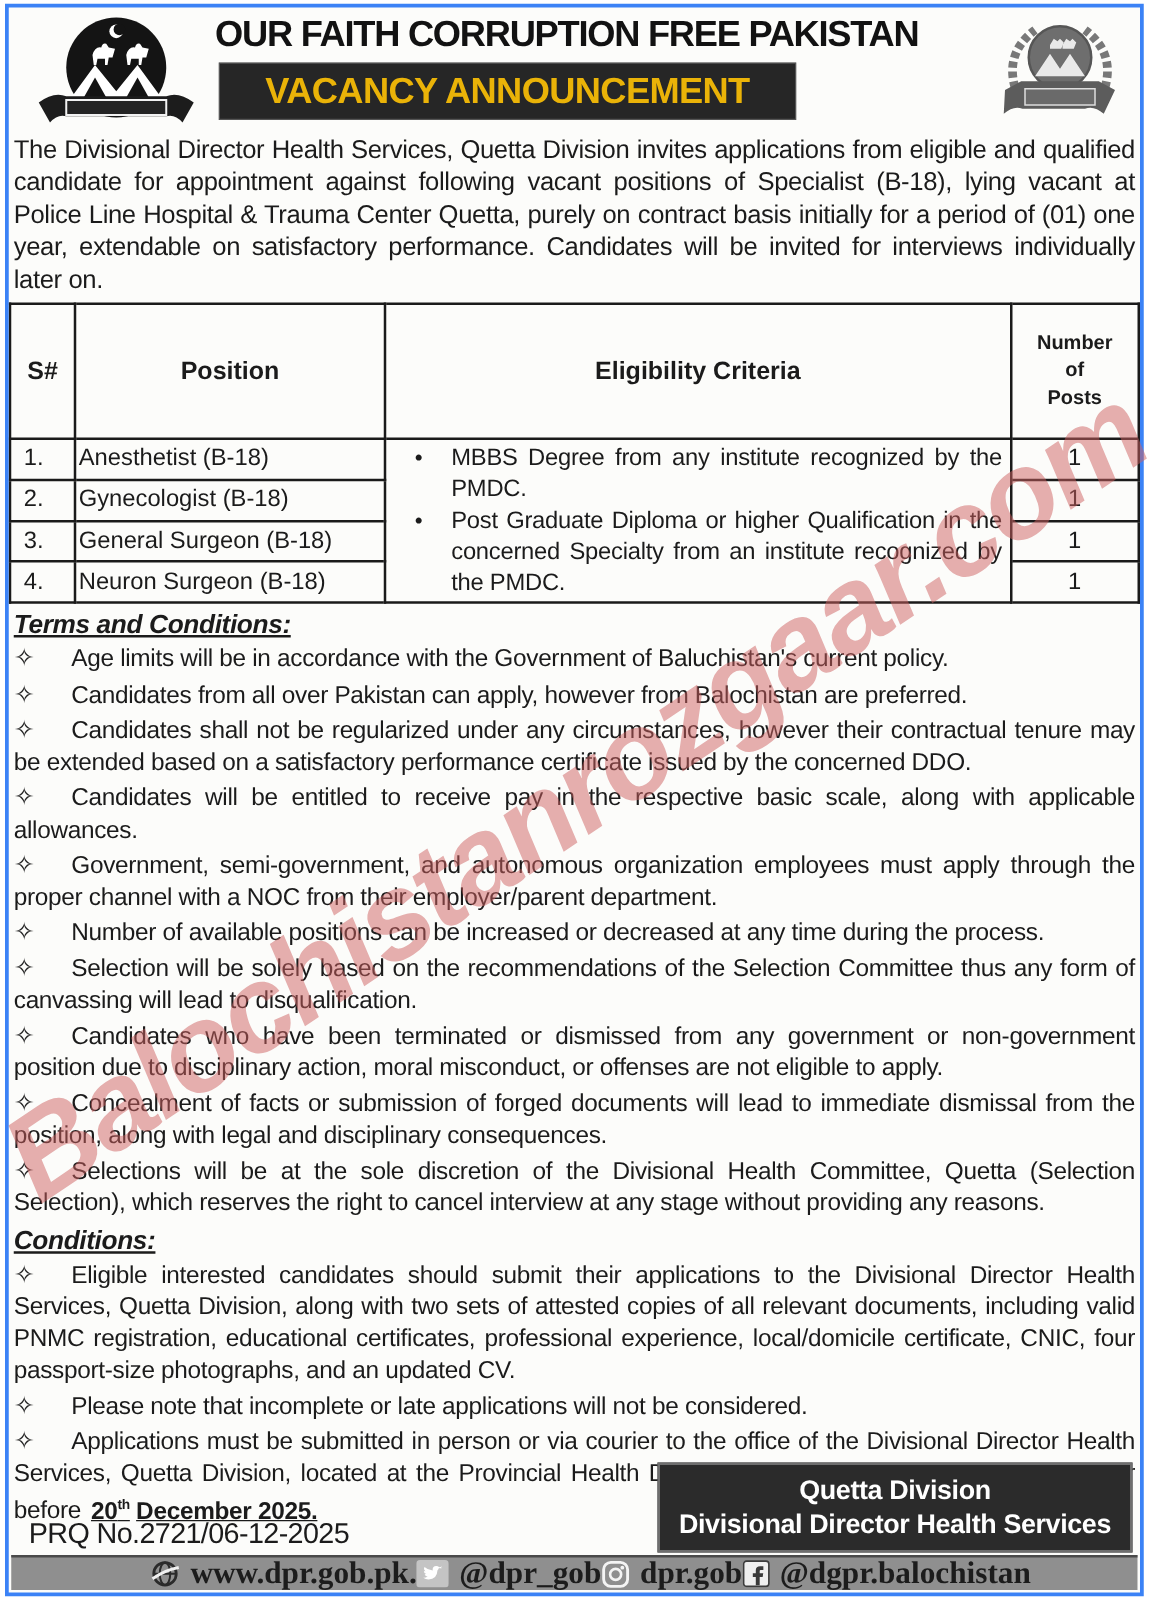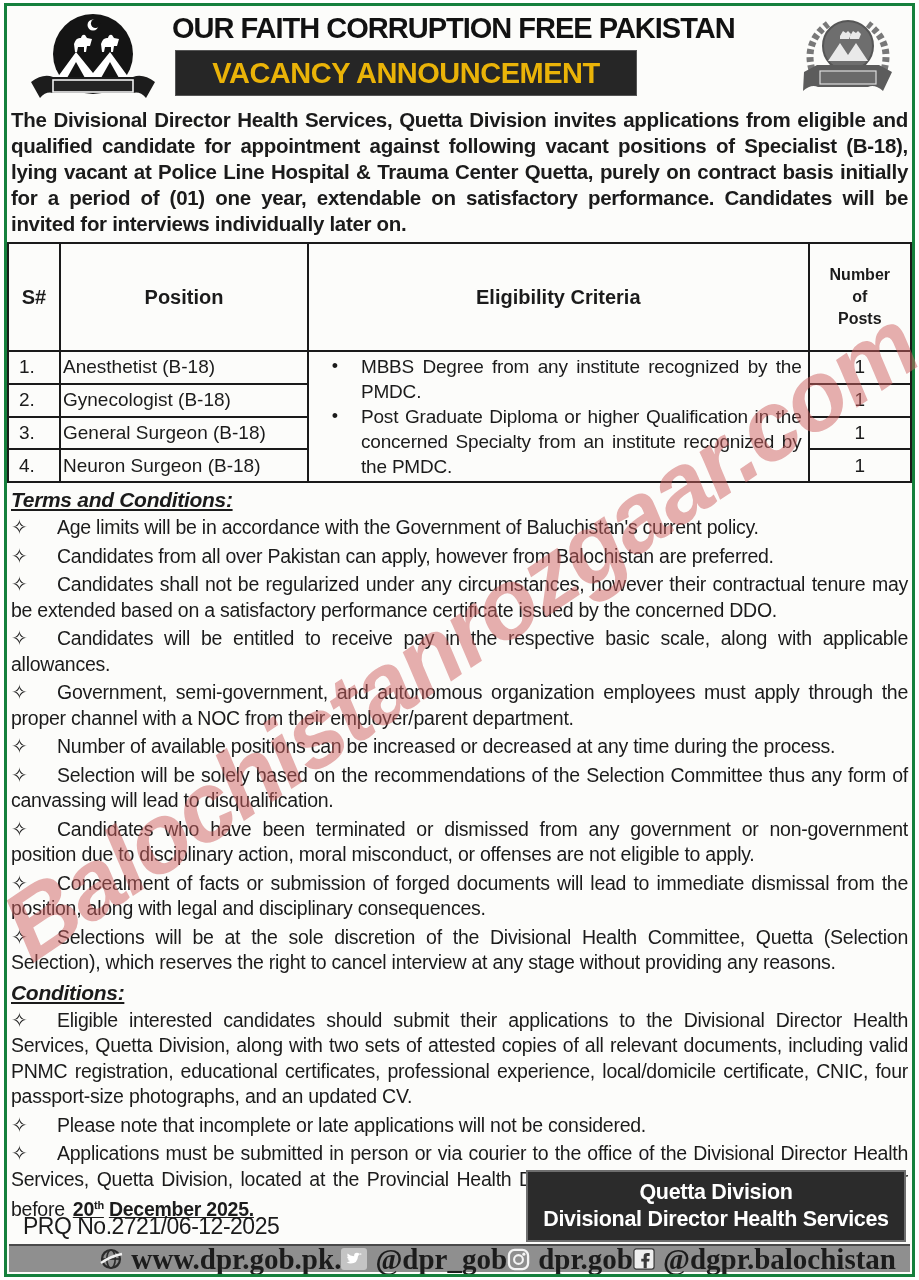--- a/index.html
+++ b/index.html
@@ -6,21 +6,21 @@
   html,body { width:919px; height:1280px; }
   body {
     background:#ffffff;
     font-family:"Liberation Sans", sans-serif;
     color:#1b1b1b;
     position:relative;
     overflow:hidden;
   }
   .sheet {
     position:absolute; left:4px; top:3px; right:4px; bottom:3px;
-    border:3px solid #15803d;
+    border:3px solid #3b82f6;
     background:#fcfcfa;
     overflow:hidden;
   }
   
   .header { position:relative; height:97px; }
   .logo-left  { position:absolute; left:10px;  top:6px;  width:152px; height:96px; }
   .logo-right { position:absolute; right:10px; top:6px;  width:108px; height:94px; }
   .doc-title {
     position:absolute; left:165px; top:6px; width:468px;
     text-align:center; font-size:29px; font-weight:bold;
@@ -30,21 +30,21 @@
     position:absolute; left:168px; top:44px; width:462px; height:46px;
     background:#262626; color:#eab308;
     display:flex; align-items:center; justify-content:center;
     font-size:29px; font-weight:bold; letter-spacing:-0.5px;
     box-shadow:0 0 0 1px #555 inset;
   }
   
   .intro {
     margin:4px 4px 5px 4px;
     font-size:20.5px; line-height:26px;
-    text-align:justify; letter-spacing:-0.3px;font-weight:bold;
+    text-align:justify; letter-spacing:-0.3px;
   }
   
   table.vac { border-collapse:collapse; width:100%; }
   table.vac td, table.vac th { border:2px solid #1a1a1a; }
   th { font-size:20px; font-weight:bold; text-align:center; }
   th.h-posts { width:92px; font-size:16px; line-height:22px; padding:20px; }
   th.h-sno { width:52px; }
   th.h-pos { width:248px; }
   tr.hdr { height:80px; }
   tr.data { height:26px; }
@@ -80,24 +80,24 @@
   .sig-box {
     position:absolute; right:6px; bottom:32px; width:380px;
     background:#2b2b2b; color:#fff;
     border:2px solid #6e6e6e;
     text-align:center; padding:7px 4px;
     font-size:21.5px; font-weight:bold; line-height:27px; letter-spacing:-0.3px;
   }
   .social-bar {
     position:absolute; left:2px; right:2px; bottom:2px; height:28px;
     background:#8f8f8f; border-top:2px solid #4a4a4a;
-    display:flex; align-items:center; justify-content:flex-end;
+    display:flex; align-items:center; justify-content:center;
     padding:0 14px 0 40px;
     font-family:"Liberation Serif", serif;
-    font-size:29px; font-weight:bold; color:#1c1c1c;
+    font-size:25px; font-weight:bold; color:#1c1c1c;
   }
   .social-item { display:flex; align-items:center; gap:8px; }
   .social-item svg { display:block; }
   
   .watermark {
     position:absolute; left:50%; top:50%;
     transform:translate(-50%,-54%) rotate(-34deg);
     font-size:97px; font-weight:bold; font-style:italic;
     color:rgba(206,95,95,0.5);
     white-space:nowrap; pointer-events:none; z-index:5;

